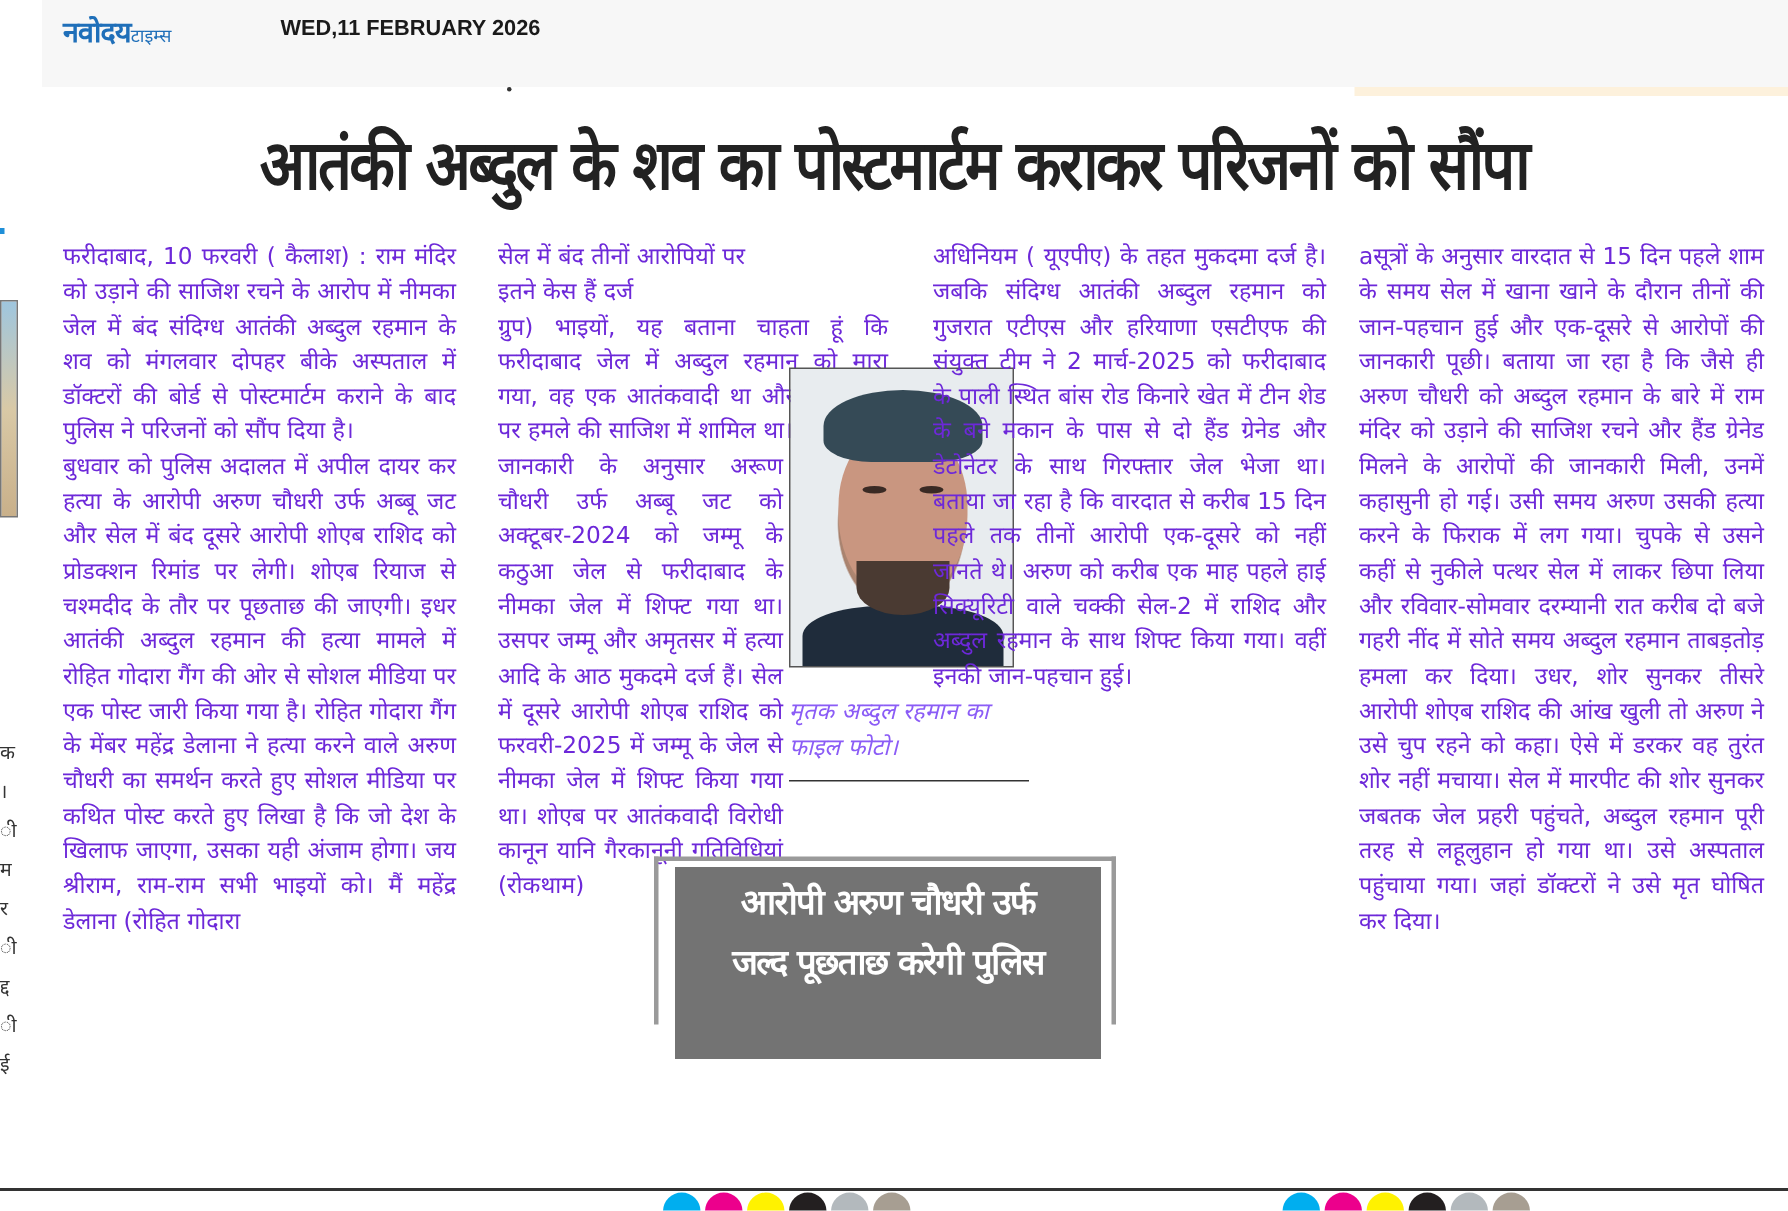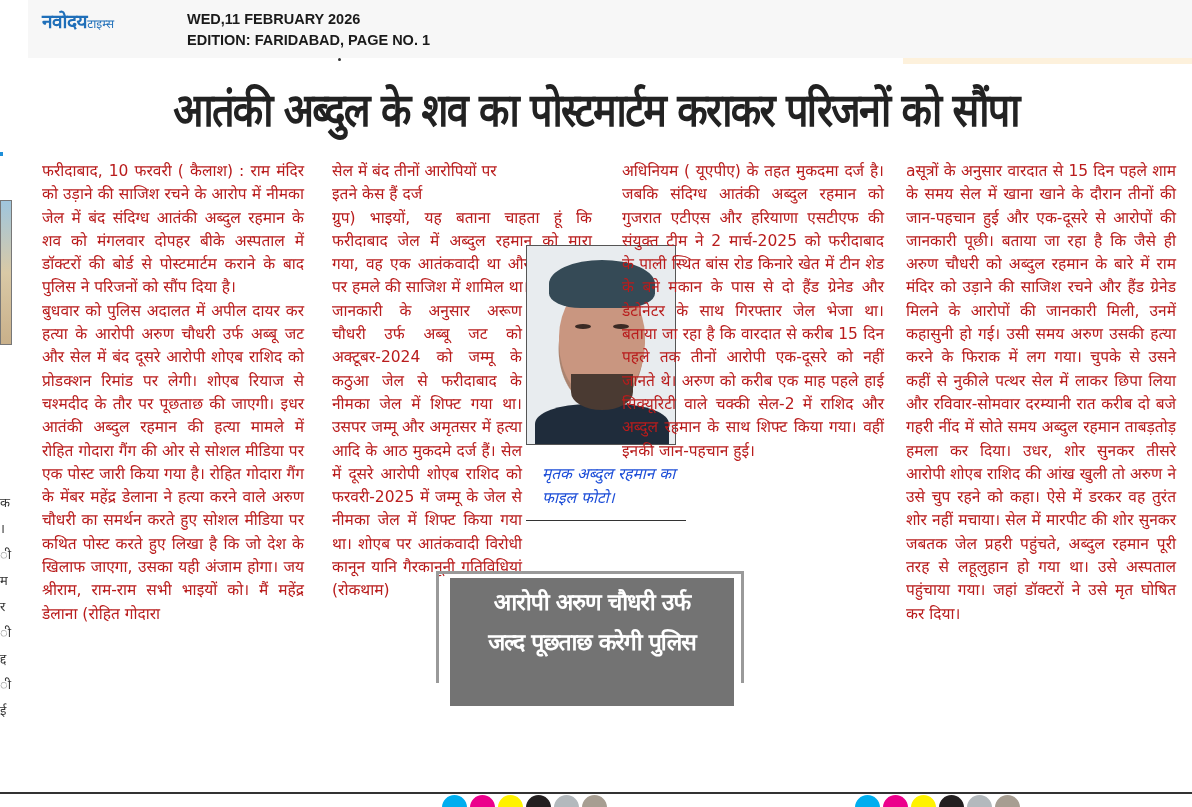--- a/index.html
+++ b/index.html
@@ -14,54 +14,53 @@
 
     .cream { position: absolute; left: 903px; top: 58px; width: 289px; height: 6px; background: #fdf1dc; }
     .tick-top { position: absolute; left: 338px; top: 58px; width: 3px; height: 3px; background: #333; border-radius: 2px; }
 
     .headline { position: absolute; left: 0; top: 70px; width: 1192px; text-align: center; font-family: "DejaVu Sans", sans-serif; font-weight: bold; font-size: 46px; line-height: 80px; color: #222; letter-spacing: -2px; transform: scaleX(0.86); transform-origin: center; }
 
     .leftstrip { position: absolute; left: 0; top: 200px; width: 12px; height: 145px; background: linear-gradient(180deg,#9fc6de 0%,#d9c9a6 50%,#c9b08a 100%); border: 1px solid #777; }
     .leftmark { position: absolute; left: 0; top: 152px; width: 3px; height: 4px; background: #1f8fd8; }
     .leftcut { position: absolute; left: 0; top: 490px; width: 14px; font-size: 13px; line-height: 26px; color: #333; overflow: hidden; white-space: nowrap; }
 
-    .col { position: absolute; font-family: "DejaVu Sans", sans-serif; font-size: 15.5px; line-height: 23.3px; color: #b91c1c; text-align: justify; }
+    .col { position: absolute; font-family: "DejaVu Sans", sans-serif; font-size: 15.5px; line-height: 23.3px; color: #6d28d9; text-align: justify; }
     .col p { text-indent: 0; }
     .indent { text-indent: 24px; }
     .col1 { left: 42px; top: 160px; width: 262px; }
     .col2 { left: 332px; top: 160px; width: 260px; }
     .col3 { left: 622px; top: 160px; width: 262px; }
     .col4 { left: 906px; top: 160px; width: 270px; }
 
     .photo { position: absolute; left: 526px; top: 245px; width: 150px; height: 200px; border: 1px solid #555; background: radial-gradient(ellipse at 50% 52%, #d9b09b 0%, #c99b84 28%, #a8826e 40%, #e8ecef 41%, #e8ecef 100%); overflow: hidden; }
     .photo .hair { position: absolute; left: 22px; top: 14px; width: 106px; height: 48px; border-radius: 50% 50% 30% 30%; background: #354a56; }
     .photo .face { position: absolute; left: 32px; top: 38px; width: 86px; height: 118px; border-radius: 45% 45% 50% 50%; background: #c99680; }
     .photo .beard { position: absolute; left: 44px; top: 128px; width: 62px; height: 36px; border-radius: 0 0 50% 50%; background: #4a3a32; }
     .photo .shirt { position: absolute; left: 8px; top: 158px; width: 134px; height: 50px; border-radius: 40% 40% 0 0; background: #1f2c3b; }
     .photo .eye { position: absolute; top: 78px; width: 16px; height: 5px; border-radius: 50%; background: #3a2a24; }
-    .caption { position: absolute; left: 526px; top: 462px; width: 170px; font-style: italic; font-size: 15.5px; line-height: 24px; color: #1d4ed8; margin-left: 16px; }
+    .caption { position: absolute; left: 526px; top: 462px; width: 170px; font-style: italic; font-size: 15.5px; line-height: 24px; color: #8b5cf6; }
     .caption-rule { position: absolute; left: 526px; top: 520px; width: 160px; height: 1px; background: #333; }
 
     .callout-frame { position: absolute; left: 436px; top: 571px; width: 308px; height: 112px; border-top: 3px solid #9a9a9a; border-left: 3px solid #9a9a9a; border-right: 3px solid #9a9a9a; }
     .callout { position: absolute; left: 450px; top: 578px; width: 284px; height: 128px; background: #737373; color: #ffffff; font-family: "DejaVu Sans", sans-serif; font-weight: bold; font-size: 23px; line-height: 40px; text-align: center; padding-top: 4px; letter-spacing: -1px; }
 
     .bottomrule { position: absolute; left: 0; top: 792px; width: 1192px; height: 2px; background: #333; }
     .swatches { position: absolute; top: 795px; height: 12px; display: flex; gap: 3px; }
     .sw { width: 25px; height: 25px; border-radius: 50%; }
   </style>
 </head>
 <body>
 
 <div class="topbar">
   <div class="logo">
     <span class="main">नवोदय</span><span class="sub">टाइम्स</span>
   </div>
   <div class="edition">
     <div>WED,11 FEBRUARY 2026</div>
-    <div>EDITION: FARIDABAD, PAGE NO. 1</div>
   </div>
 </div>
 <div class="cream"></div>
 <div class="tick-top"></div>
 
 <h1 class="headline">आतंकी अब्दुल के शव का पोस्टमार्टम कराकर परिजनों को सौंपा</h1>
 
 <div class="leftmark"></div>
 <div class="leftstrip"></div>
 <div class="leftcut">

